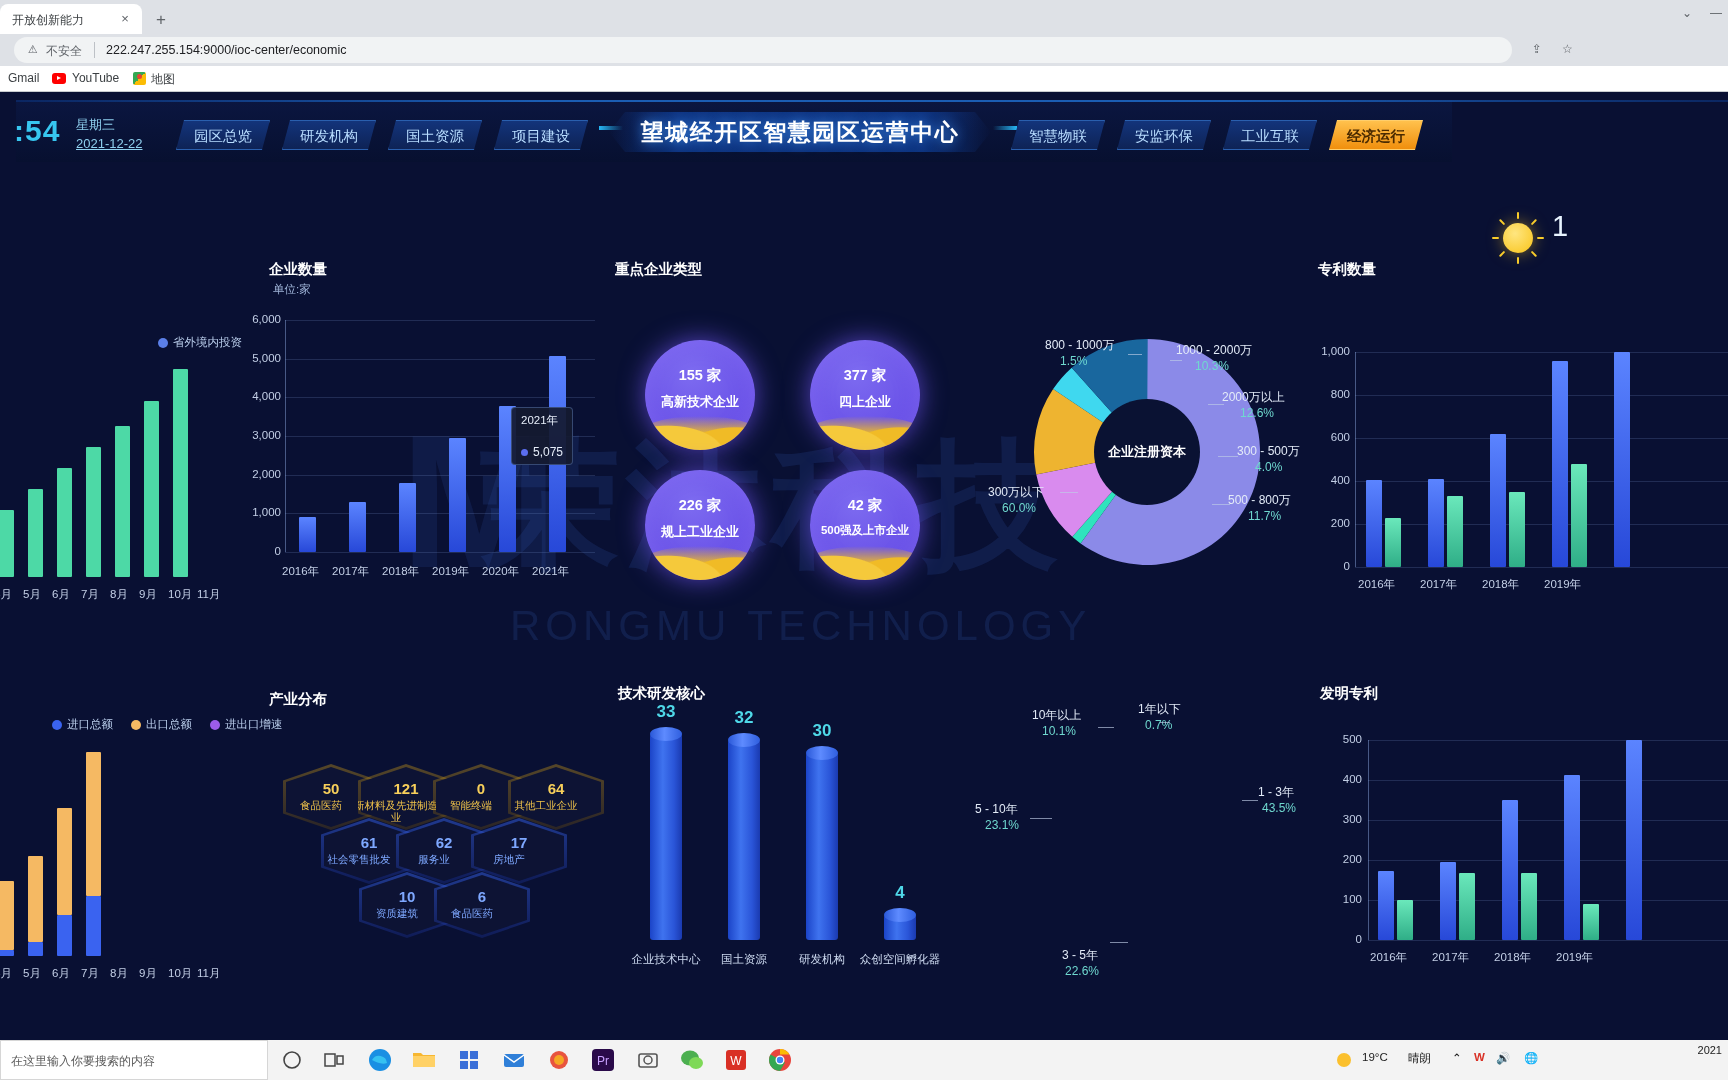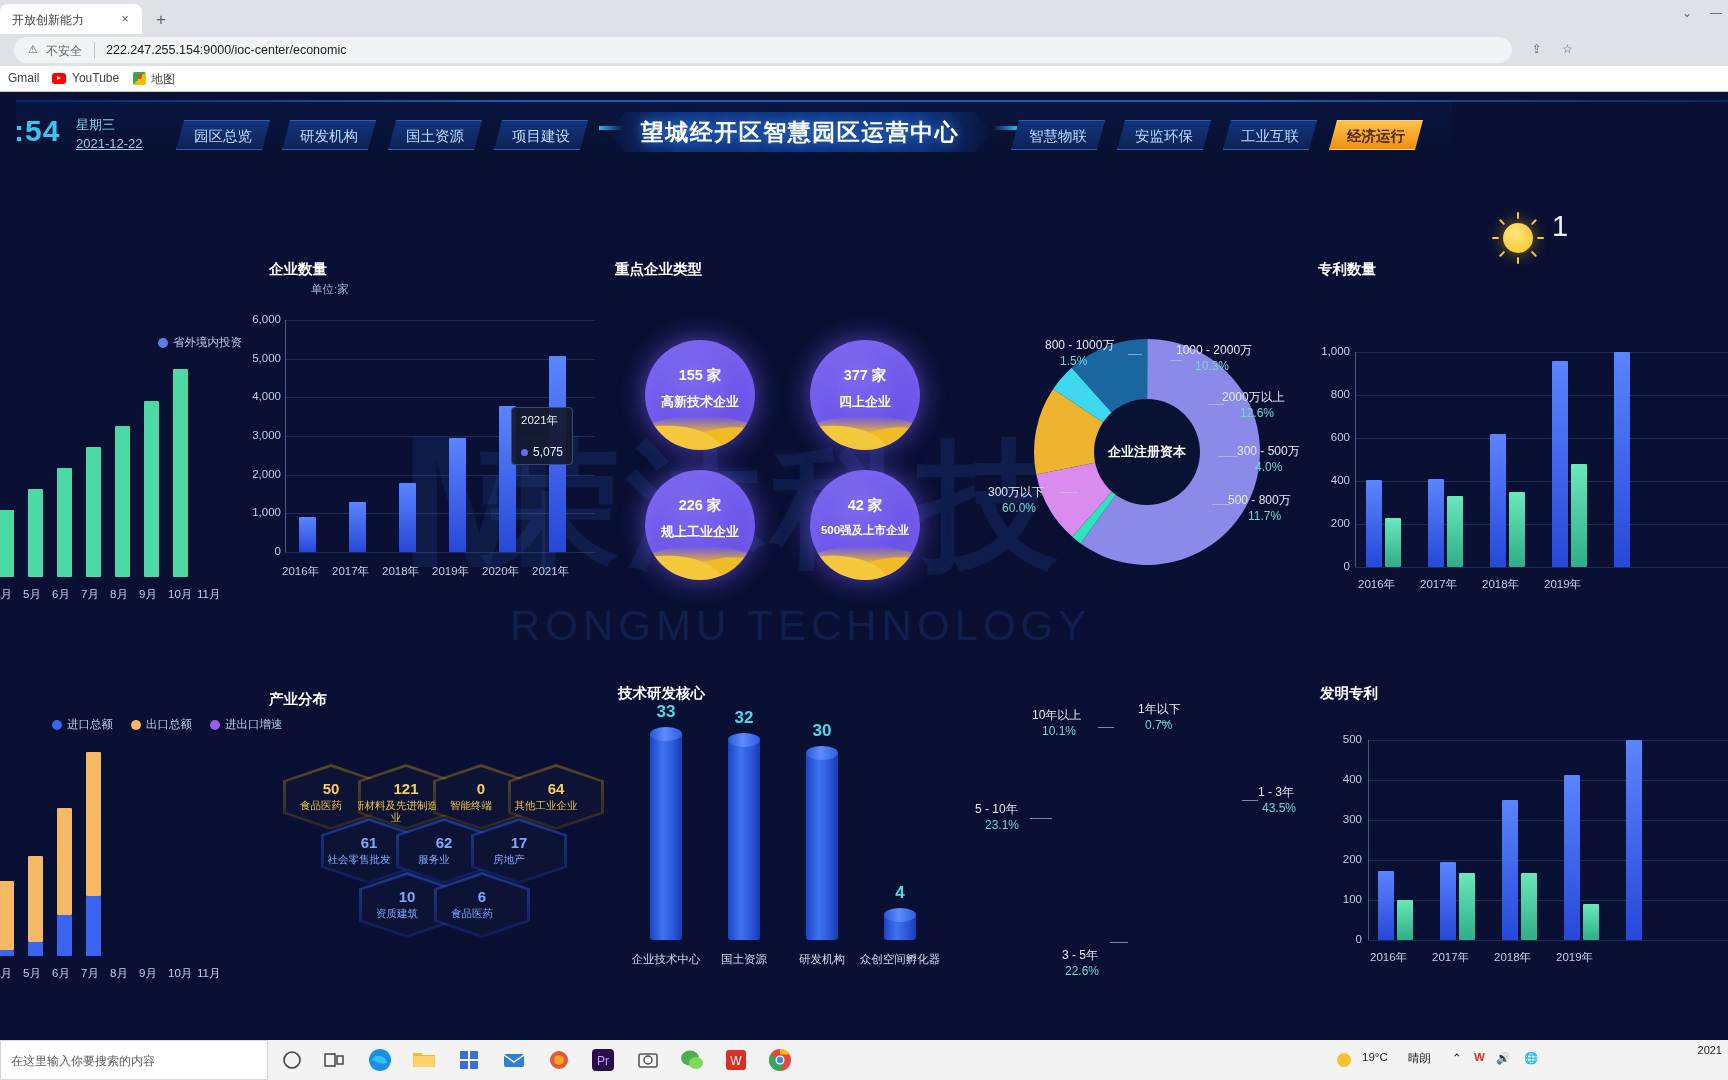--- a/index.html
+++ b/index.html
@@ -71,21 +71,21 @@
 
   .sun { position:absolute; left:1492px; top:120px; width:52px; height:52px; }
   .sun-core { position:absolute; left:11px; top:11px; width:30px; height:30px; border-radius:50%;
     background:radial-gradient(circle at 40% 35%,#ffe680,#f9c318); box-shadow:0 0 16px #f7c21a88; }
   .ray { position:absolute; left:25px; top:0; width:2px; height:7px; background:#f9cc2a; border-radius:1px; }
   .temp-big { position:absolute; left:1552px; top:118px; font-size:29px; color:#e8f4ff; }
 
   
   .panel { position:absolute; }
   .ptitle { position:absolute; font-size:14.5px; font-weight:bold; color:#ffffff; white-space:nowrap; }
-  .psub { position:absolute; font-size:11.5px; color:#9fb4d8; white-space:nowrap;margin-left:38px; }
+  .psub { position:absolute; font-size:11.5px; color:#9fb4d8; white-space:nowrap; }
 
   .axlbl { position:absolute; font-size:11.5px; color:#c3cfe6; white-space:nowrap; }
   .axnum { position:absolute; font-size:11.5px; color:#c3cfe6; white-space:nowrap; text-align:right; }
   .gline { position:absolute; height:1px; background:rgba(130,160,220,.20); }
   .axisline { position:absolute; width:1px; background:rgba(150,180,235,.45); }
 
   .legend { position:absolute; display:flex; align-items:center; gap:5px; }
   .lg-item { display:flex; align-items:center; gap:5px; margin-right:13px; }
   .lg-dot { width:10px; height:10px; border-radius:50%; }
   .lg-txt { font-size:11.5px; color:#bcd0ee; white-space:nowrap; }

